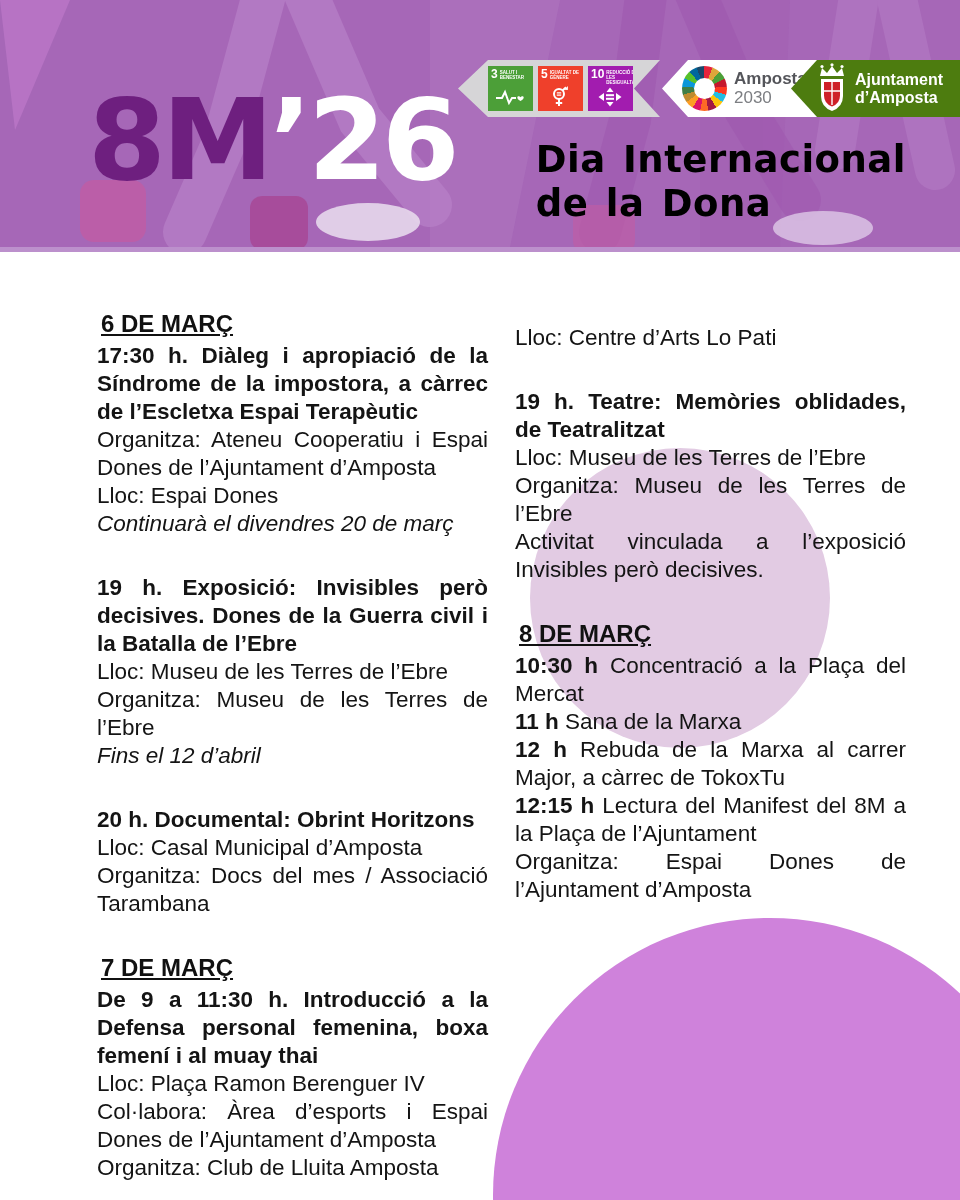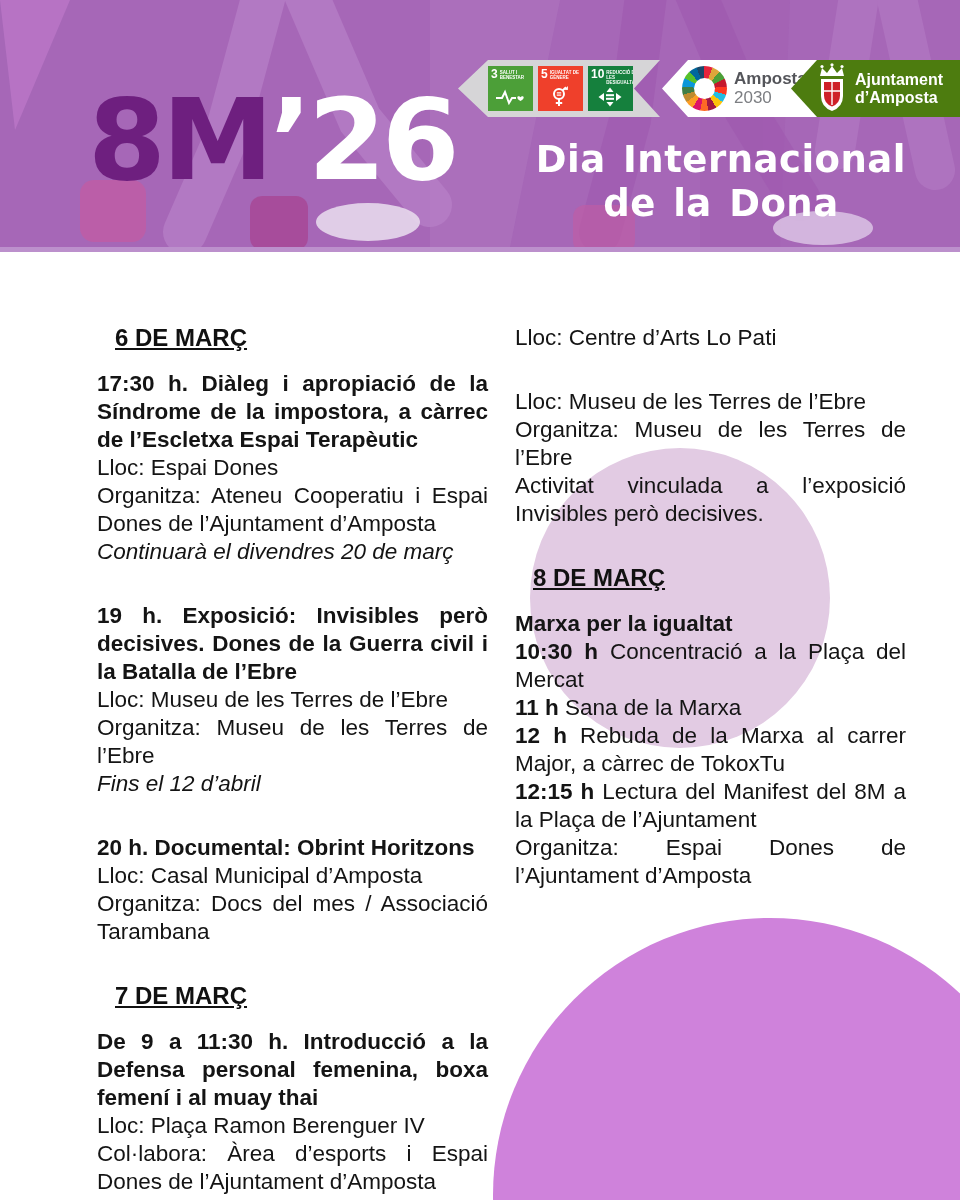--- a/index.html
+++ b/index.html
@@ -13,37 +13,37 @@
     background:#A667B7;border-bottom:5px solid #BC90CC;overflow:hidden;
   }
   .header-illustration{position:absolute;left:0;top:0;}
   .logo8m{
     position:absolute;left:88px;top:84px;z-index:3;
     font-family:"DejaVu Sans",sans-serif;font-weight:bold;
     font-size:112px;line-height:1;letter-spacing:-4px;color:#6E1F7F;white-space:nowrap;
   }
   .logo8m .yr{color:#ffffff;}
   .event-title{
-    position:absolute;right:54px;top:138px;z-index:3;text-align:center;
+    position:absolute;right:54px;top:138px;z-index:3;text-align:left;
     font-family:"DejaVu Sans",sans-serif;font-weight:bold;
-    font-size:37px;line-height:44px;color:#ffffff;letter-spacing:.5px;word-spacing:4px;
+    font-size:37px;line-height:44px;color:#000000;letter-spacing:.5px;word-spacing:4px;
   }
   
   .strip{position:absolute;left:458px;top:60px;width:502px;height:57px;z-index:4;}
   .seg{position:absolute;top:0;height:57px;}
   .seg-gray{left:0;width:202px;background:#D6D5D7;
     clip-path:polygon(0 50%,30px 0,100% 0,calc(100% - 26px) 50%,100% 100%,30px 100%);}
   .seg-white{left:160px;width:183px;background:#ffffff;
     clip-path:polygon(0 50%,26px 0,100% 0,calc(100% - 26px) 50%,100% 100%,26px 100%);margin-left:44px;}
   .seg-red{left:333px;width:169px;background:#4d7c0f;
     clip-path:polygon(0 50%,26px 0,100% 0,100% 100%,26px 100%);}
   .sdg{position:absolute;top:6px;width:45px;height:45px;color:#fff;overflow:hidden;}
   .sdg3{left:30px;background:#4C9F38;}
   .sdg5{left:80px;background:#EF402B;}
-  .sdg10{left:130px;background:#15803d;}
+  .sdg10{left:130px;background:#a21caf;}
   .sdg .hd{display:flex;gap:2px;padding:3px 2px 0 3px;align-items:flex-start;}
   .sdg .num{font-size:12px;font-weight:bold;line-height:11px;}
   .sdg .lbl{font-size:4.5px;font-weight:bold;line-height:5px;text-transform:uppercase;padding-top:1px;}
   .sdg svg{position:absolute;left:7px;bottom:3px;}
   .wheel{position:absolute;left:20px;top:6px;width:45px;height:45px;border-radius:50%;
     background:conic-gradient(#E5243B 0 21deg,#DDA63A 21deg 42deg,#4C9F38 42deg 64deg,
       #C5192D 64deg 85deg,#FF3A21 85deg 106deg,#26BDE2 106deg 127deg,#FCC30B 127deg 148deg,
       #A21942 148deg 170deg,#FD6925 170deg 191deg,#DD1367 191deg 212deg,#FD9D24 212deg 233deg,
       #BF8B2E 233deg 254deg,#3F7E44 254deg 275deg,#0A97D9 275deg 297deg,#56C02B 297deg 318deg,
       #00689D 318deg 339deg,#19486A 339deg 360deg);}
@@ -56,21 +56,21 @@
   .ajtxt{position:absolute;left:64px;top:11px;color:#fff;font-size:16px;font-weight:bold;line-height:18px;}
   
   .circle{position:absolute;border-radius:50%;z-index:1;}
   .circle-light{left:530px;top:448px;width:300px;height:300px;background:#E2CBE3;}
   .circle-orchid{left:493px;top:918px;width:554px;height:554px;background:#CF82DB;}
   
   .content{position:absolute;left:97px;top:306px;width:809px;display:flex;gap:27px;z-index:2;}
   .col{width:391px;}
   .col-right{padding-top:18px;}
   section{margin:0 0 36px 0;}
-  h2{margin:18px;font-size:24px;font-weight:bold;line-height:28px;text-decoration:underline;color:#111;}
+  h2{margin:4px;font-size:24px;font-weight:bold;line-height:28px;text-decoration:underline;color:#111;}
   p{margin:0;font-size:22.5px;line-height:28px;text-align:justify;color:#141414;}
   p.b{font-weight:bold;}
   p.i{font-style:italic;}
   p b{font-weight:bold;}
 </style>
 </head>
 <body>
 
 <header class="header">
   <svg class="header-illustration" width="960" height="247" viewBox="0 0 960 247">
@@ -176,22 +176,22 @@
 <div class="circle circle-light"></div>
 <div class="circle circle-orchid"></div>
 
 <main class="content">
 
   <div class="col col-left">
 
     <section>
       <h2>6 DE MARÇ</h2>
       <p class="b">17:30 h. Diàleg i apropiació de la Síndrome de la impostora, a càrrec de l’Escletxa Espai Terapèutic</p>
+      <p>Organitza: Ateneu Cooperatiu i Espai Dones de l’Ajuntament d’Amposta</p>
       <p>Lloc: Espai Dones</p>
-      <p>Organitza: Ateneu Cooperatiu i Espai Dones de l’Ajuntament d’Amposta</p>
       <p class="i">Continuarà el divendres 20 de març</p>
     </section>
 
     <section>
       <p class="b">19 h. Exposició: Invisibles però decisives. Dones de la Guerra civil i la Batalla de l’Ebre</p>
       <p>Lloc: Museu de les Terres de l’Ebre</p>
       <p>Organitza: Museu de les Terres de l’Ebre</p>
       <p class="i">Fins el 12 d’abril</p>
     </section>
 
@@ -211,28 +211,28 @@
 
   </div>
 
   <div class="col col-right">
 
     <section>
       <p>Lloc: Centre d’Arts Lo Pati</p>
     </section>
 
     <section>
+      <p class="b">19 h. Teatre: Memòries oblidades, de Teatralitzat</p>
       <p>Lloc: Museu de les Terres de l’Ebre</p>
       <p>Organitza: Museu de les Terres de l’Ebre</p>
       <p>Activitat vinculada a l’exposició Invisibles però decisives.</p>
     </section>
 
     <section>
       <h2>8 DE MARÇ</h2>
-      <p class="b">Marxa per la igualtat</p>
       <p><b>10:30 h</b><span> Concentració a la Plaça del Mercat</span></p>
       <p><b>11 h</b><span> Sana de la Marxa</span></p>
       <p><b>12 h</b><span> Rebuda de la Marxa al carrer Major, a càrrec de TokoxTu</span></p>
       <p><b>12:15 h</b><span> Lectura del Manifest del 8M a la Plaça de l’Ajuntament</span></p>
       <p>Organitza: Espai Dones de l’Ajuntament d’Amposta</p>
     </section>
 
   </div>
 </main>
 

